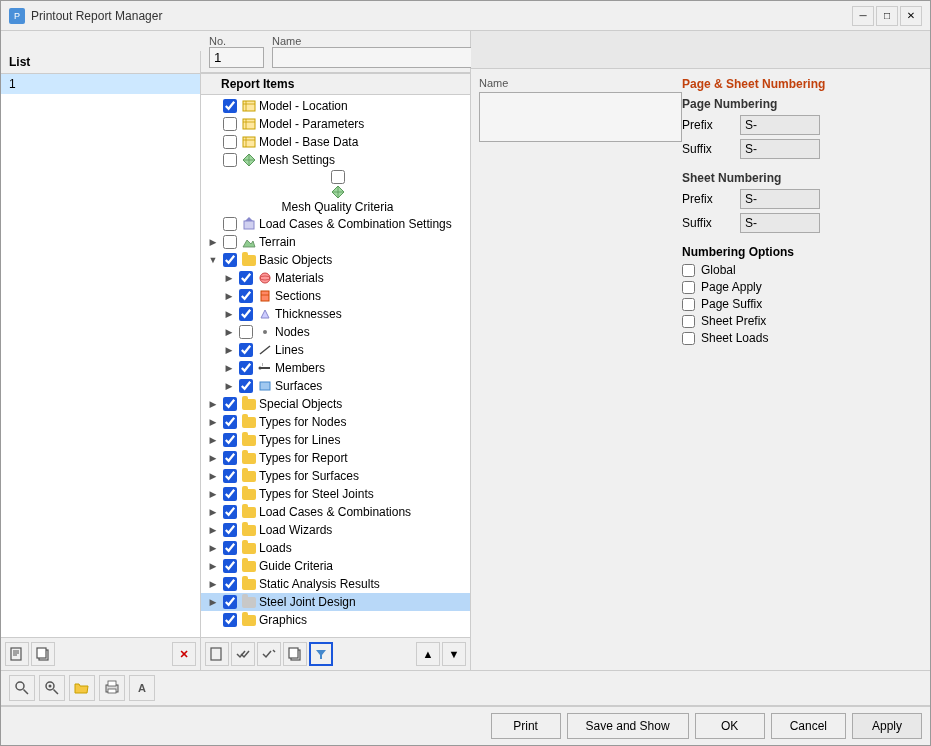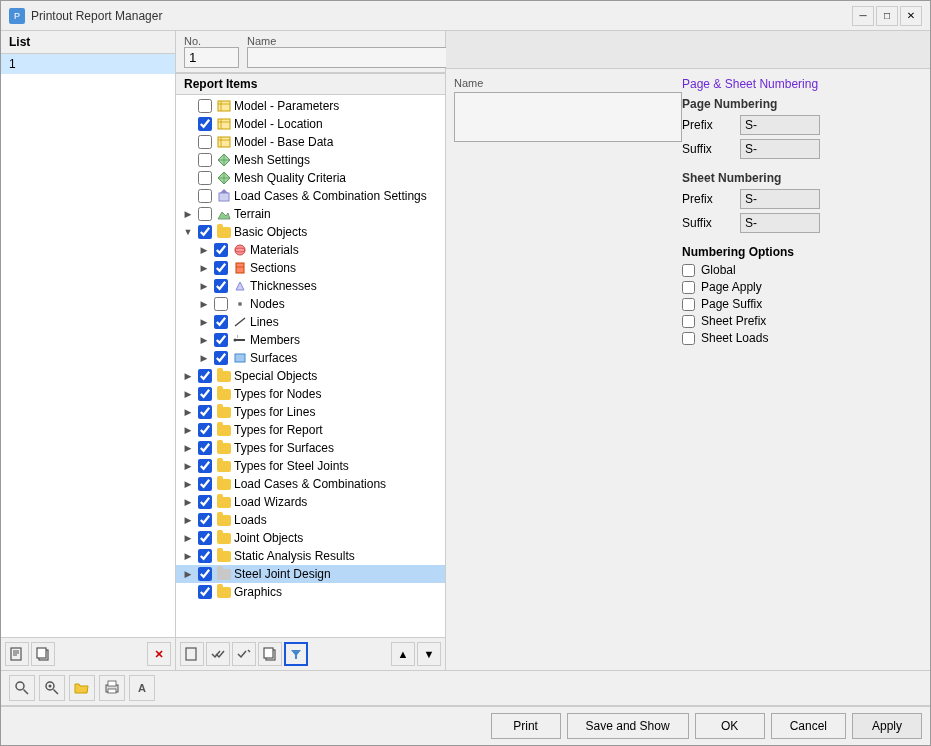--- a/index.html
+++ b/index.html
@@ -10,39 +10,39 @@
     .title-bar { background: #f0f0f0; padding: 4px 8px; display: flex; align-items: center; justify-content: space-between; border-bottom: 1px solid #ccc; height: 30px; }
     .title-bar-left { display: flex; align-items: center; gap: 6px; }
     .title-icon { width: 16px; height: 16px; background: #4a90d9; border-radius: 2px; display: flex; align-items: center; justify-content: center; }
     .title-text { font-size: 12px; color: #333; }
     .title-bar-right { display: flex; gap: 2px; }
     .win-btn { width: 22px; height: 20px; border: 1px solid #ccc; background: #f0f0f0; cursor: pointer; display: flex; align-items: center; justify-content: center; font-size: 10px; }
 
     .main-content { display: flex; flex: 1; overflow: hidden; }
 
     
-    .left-panel { width: 175px; border-right: 1px solid #ccc; display: flex; flex-direction: column; background: white; }
+    .left-panel { width: 200px; border-right: 1px solid #ccc; display: flex; flex-direction: column; background: white; margin-top: 20px; }
     .left-panel-header { padding: 4px 8px; font-weight: bold; background: #f0f0f0; border-bottom: 1px solid #ccc; }
     .left-panel-list { flex: 1; overflow-y: auto; }
     .list-item { padding: 3px 8px; cursor: pointer; }
     .list-item.selected { background: #cde8ff; }
     .left-panel-toolbar { padding: 4px; display: flex; gap: 2px; border-top: 1px solid #ccc; background: #f0f0f0; }
     .toolbar-btn { width: 24px; height: 24px; border: 1px solid #ccc; background: #f0f0f0; cursor: pointer; display: flex; align-items: center; justify-content: center; font-size: 11px; }
     .toolbar-btn.red-x { color: #cc0000; font-weight: bold; }
 
     
     .center-panel { width: 270px; border-right: 1px solid #ccc; display: flex; flex-direction: column; background: white; }
     .no-field { display: flex; flex-direction: column; }
     .no-field label { font-size: 11px; color: #555; }
     .no-field input { width: 60px; border: 1px solid #aaa; padding: 2px 4px; background: #f5f5f5; }
     .name-field { display: flex; flex-direction: column; flex: 1; }
     .name-field label { font-size: 11px; color: #555; }
     .name-field input { border: 1px solid #aaa; padding: 2px 4px; background: #f5f5f5; }
 
-    .report-items-header { padding: 3px 8px; font-weight: bold; background: #f0f0f0; border-top: 1px solid #ccc; border-bottom: 1px solid #ccc; font-size: 12px; }
+    .report-items-header { padding: 3px 20px; font-weight: bold; background: #f0f0f0; border-top: 1px solid #ccc; border-bottom: 1px solid #ccc; font-size: 12px; }
     .report-items-list { flex: 1; overflow-y: auto; padding: 2px 0; }
 
     .tree-item { display: flex; align-items: center; padding: 1px 0; cursor: pointer; white-space: nowrap; }
     .tree-item.selected { background: #b8d8f8; }
 
     .expand-btn { width: 16px; height: 16px; display: flex; align-items: center; justify-content: center; cursor: pointer; font-size: 9px; color: #555; flex-shrink: 0; }
     .expand-placeholder { width: 16px; flex-shrink: 0; }
     .item-checkbox { width: 14px; height: 14px; margin: 0 2px; flex-shrink: 0; }
     .item-icon { width: 16px; height: 16px; margin: 0 2px; flex-shrink: 0; display: flex; align-items: center; justify-content: center; }
     .item-label { font-size: 12px; }
@@ -59,21 +59,21 @@
     .right-panel { flex: 1; display: flex; flex-direction: column; background: #f0f0f0; }
     .right-panel-header { display: flex; gap: 0; border-bottom: 2px solid #0078d7; padding: 0 8px; background: #f0f0f0; }
     .tab-btn { padding: 4px 16px; border: 1px solid #ccc; border-bottom: none; background: white; cursor: pointer; font-size: 12px; margin-right: 2px; position: relative; top: 2px; }
     .tab-btn.active { border-bottom: 2px solid white; z-index: 1; }
 
     .right-panel-body { flex: 1; display: flex; gap: 0; padding: 8px; overflow-y: auto; }
     .params-section { flex: 1; }
     .params-title { font-weight: bold; margin-bottom: 6px; color: #333; }
 
     .page-sheet-section { width: 240px; }
-    .section-title { font-weight: normal; margin-bottom: 6px; color: #6d28d9; }
+    .section-title { font-weight: bold; margin-bottom: 6px; color: #c2410c; }
     .sub-section { margin-bottom: 12px; }
     .sub-section-title { font-weight: bold; margin-bottom: 4px; color: #333; }
     .prefix-suffix-row { display: flex; align-items: center; margin-bottom: 4px; gap: 8px; }
     .prefix-suffix-label { width: 50px; font-size: 12px; }
     .prefix-suffix-input { width: 80px; border: 1px solid #aaa; padding: 2px 4px; background: #e8e8e8; font-size: 12px; }
 
     .numbering-options { }
     .numbering-options-title { font-weight: bold; margin-bottom: 4px; }
     .checkbox-row { display: flex; align-items: center; gap: 6px; margin-bottom: 3px; }
     .checkbox-row input { width: 13px; height: 13px; }
@@ -149,42 +149,42 @@
           <input type="text" style="width: 280px; border: 1px solid rgb(170, 170, 170); padding: 2px 4px; background: rgb(245, 245, 245);">
         </div>
       </div>
 
       <div class="report-items-header">Report Items</div>
 
       <div class="report-items-list">
 
         <div class="tree-item" style="padding-left:4px;">
           <span class="expand-placeholder"></span>
-          <input type="checkbox" class="item-checkbox" style="">
+          <input type="checkbox" class="item-checkbox blue-check" checked="" style="">
           <span class="item-icon">
             <svg width="14" height="14" viewBox="0 0 14 14">
                 <rect x="1" y="2" width="12" height="10" fill="#ffe8a0" stroke="#c8a000" stroke-width="1"></rect>
                 <line x1="1" y1="5" x2="13" y2="5" stroke="#c8a000" stroke-width="0.8"></line>
                 <line x1="4" y1="2" x2="4" y2="12" stroke="#c8a000" stroke-width="0.8"></line>
               </svg>
           </span>
-          <span class="item-label">Model - Parameters</span>
-        </div>
-
-        <div class="tree-item" style="padding-left:4px;">
-          <span class="expand-placeholder"></span>
-          <input type="checkbox" class="item-checkbox blue-check" checked="" style="">
+          <span class="item-label">Model - Location</span>
+        </div>
+
+        <div class="tree-item" style="padding-left:4px;">
+          <span class="expand-placeholder"></span>
+          <input type="checkbox" class="item-checkbox" style="">
           <span class="item-icon">
             <svg width="14" height="14" viewBox="0 0 14 14">
                 <rect x="1" y="2" width="12" height="10" fill="#ffe8a0" stroke="#c8a000" stroke-width="1"></rect>
                 <line x1="1" y1="5" x2="13" y2="5" stroke="#c8a000" stroke-width="0.8"></line>
                 <line x1="4" y1="2" x2="4" y2="12" stroke="#c8a000" stroke-width="0.8"></line>
               </svg>
           </span>
-          <span class="item-label">Model - Location</span>
+          <span class="item-label">Model - Parameters</span>
         </div>
 
         <div class="tree-item" style="padding-left:4px;">
           <span class="expand-placeholder"></span>
           <input type="checkbox" class="item-checkbox" style="">
           <span class="item-icon">
             <svg width="14" height="14" viewBox="0 0 14 14">
                 <rect x="1" y="2" width="12" height="10" fill="#ffe8a0" stroke="#c8a000" stroke-width="1"></rect>
                 <line x1="1" y1="5" x2="13" y2="5" stroke="#c8a000" stroke-width="0.8"></line>
                 <line x1="4" y1="2" x2="4" y2="12" stroke="#c8a000" stroke-width="0.8"></line>
@@ -199,21 +199,21 @@
           <span class="item-icon">
             <svg width="14" height="14" viewBox="0 0 14 14">
                 <polygon points="7,1 13,7 7,13 1,7" fill="#a0d8a0" stroke="#5a9a5a" stroke-width="1"></polygon>
                 <line x1="7" y1="1" x2="7" y2="13" stroke="#5a9a5a" stroke-width="0.8"></line>
                 <line x1="1" y1="7" x2="13" y2="7" stroke="#5a9a5a" stroke-width="0.8"></line>
               </svg>
           </span>
           <span class="item-label">Mesh Settings</span>
         </div>
 
-        <div class="tree-item" style="padding-left:4px;">
+        <div class="tree-item" style="padding-left:4px;flex-direction:column;">
           <span class="expand-placeholder"></span>
           <input type="checkbox" class="item-checkbox" style="">
           <span class="item-icon">
             <svg width="14" height="14" viewBox="0 0 14 14">
                 <polygon points="7,1 13,7 7,13 1,7" fill="#a0d8a0" stroke="#5a9a5a" stroke-width="1"></polygon>
                 <line x1="7" y1="1" x2="7" y2="13" stroke="#5a9a5a" stroke-width="0.8"></line>
                 <line x1="1" y1="7" x2="13" y2="7" stroke="#5a9a5a" stroke-width="0.8"></line>
               </svg>
           </span>
           <span class="item-label">Mesh Quality Criteria</span>
@@ -412,21 +412,21 @@
             </span>
           <span class="item-label">Loads</span>
         </div>
 
         <div class="tree-item" style="padding-left:4px;">
           <span class="expand-btn">▶</span>
           <input type="checkbox" class="item-checkbox blue-check" checked="" style="">
           <span class="item-icon">
               <div class="icon-folder"></div>
             </span>
-          <span class="item-label">Joint Objects</span>
+          <span class="item-label">Guide Criteria</span>
         </div>
 
         <div class="tree-item" style="padding-left:4px;">
           <span class="expand-btn">▶</span>
           <input type="checkbox" class="item-checkbox blue-check" checked="" style="">
           <span class="item-icon">
               <div class="icon-folder"></div>
             </span>
           <span class="item-label">Static Analysis Results</span>
         </div>

